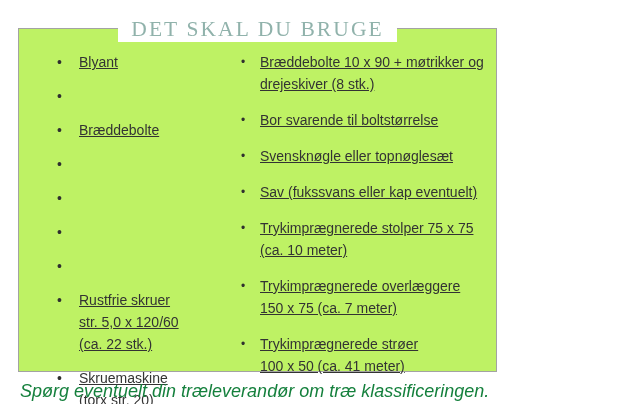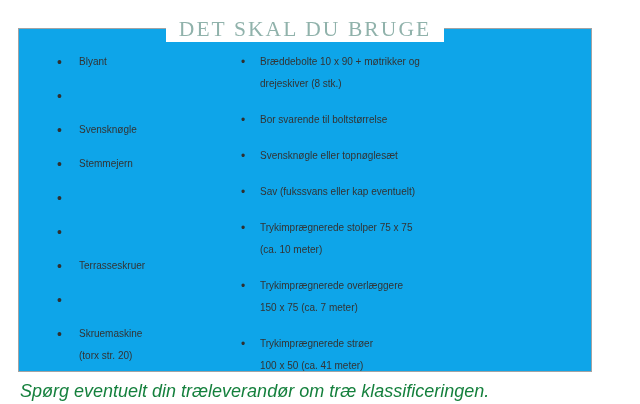--- a/index.html
+++ b/index.html
@@ -14,25 +14,25 @@
     overflow: hidden;
     font-family: "Liberation Sans", sans-serif;
     -webkit-font-smoothing: antialiased;
   }
 
   
   #materials-panel {
     position: absolute;
     left: 18px;
     top: 28px;
-    width: 574px;
+    width: 479px;
     height: 344px;
     box-sizing: border-box;
     border: 1px solid #a3a3a3;
-    background: #0ea5e9;
+    background: #bef264;
   }
 
   
   #panel-title {
     position: absolute;
     left: 0;
     right: 0;
     top: -13px;
     text-align: center;
     pointer-events: none;
@@ -74,24 +74,25 @@
     width: 26px;
     font-size: 14px;
     line-height: 22px;
     color: #2f2f2f;
     text-align: left;
     padding-left: 4px;
     box-sizing: border-box;
   }
   .item-text {
     flex: 1 1 auto;
-    font-size: 10px;
+    font-size: 14px;
     line-height: 22px;
     color: #333333;
     white-space: pre-line;
+    text-decoration: underline;
   }
   #materials-list-right .bullet-icon { width: 23px; font-size: 12px; }
   #materials-list-right .list-item  { margin-bottom: 14px; }
 
   
   #footnote {
     position: absolute;
     left: 20px;
     top: 381px;
     font-size: 18px;
@@ -115,38 +116,39 @@
     <div class="list-column" id="materials-list-left">
       <div class="list-item">
         <span class="bullet-icon">•</span>
         <span class="item-text">Blyant</span>
       </div>
       <div class="list-item">
         <span class="bullet-icon">•</span>
       </div>
       <div class="list-item">
         <span class="bullet-icon">•</span>
-        <span class="item-text">Svensknøgle</span>
-      </div>
-      <div class="list-item">
-        <span class="bullet-icon">•</span>
-        <span class="item-text">Stemmejern</span>
+        <span class="item-text">Bræddebolte</span>
       </div>
       <div class="list-item">
         <span class="bullet-icon">•</span>
       </div>
       <div class="list-item">
         <span class="bullet-icon">•</span>
       </div>
       <div class="list-item">
         <span class="bullet-icon">•</span>
-        <span class="item-text">Terrasseskruer</span>
       </div>
       <div class="list-item">
         <span class="bullet-icon">•</span>
+      </div>
+      <div class="list-item">
+        <span class="bullet-icon">•</span>
+        <span class="item-text">Rustfrie skruer
+str. 5,0 x 120/60
+(ca. 22 stk.)</span>
       </div>
       <div class="list-item">
         <span class="bullet-icon">•</span>
         <span class="item-text">Skruemaskine
 (torx str. 20)</span>
       </div>
     </div>
 
     <div class="list-column" id="materials-list-right">
       <div class="list-item">

